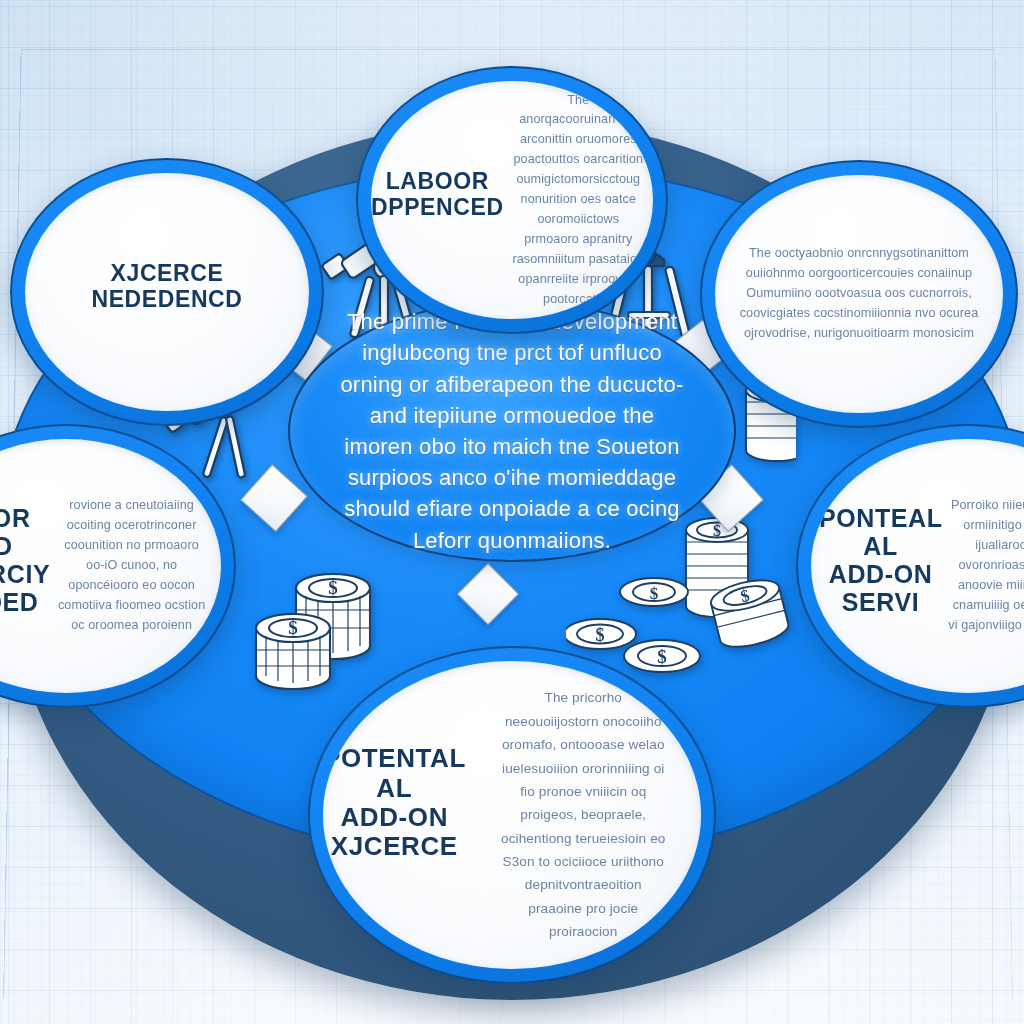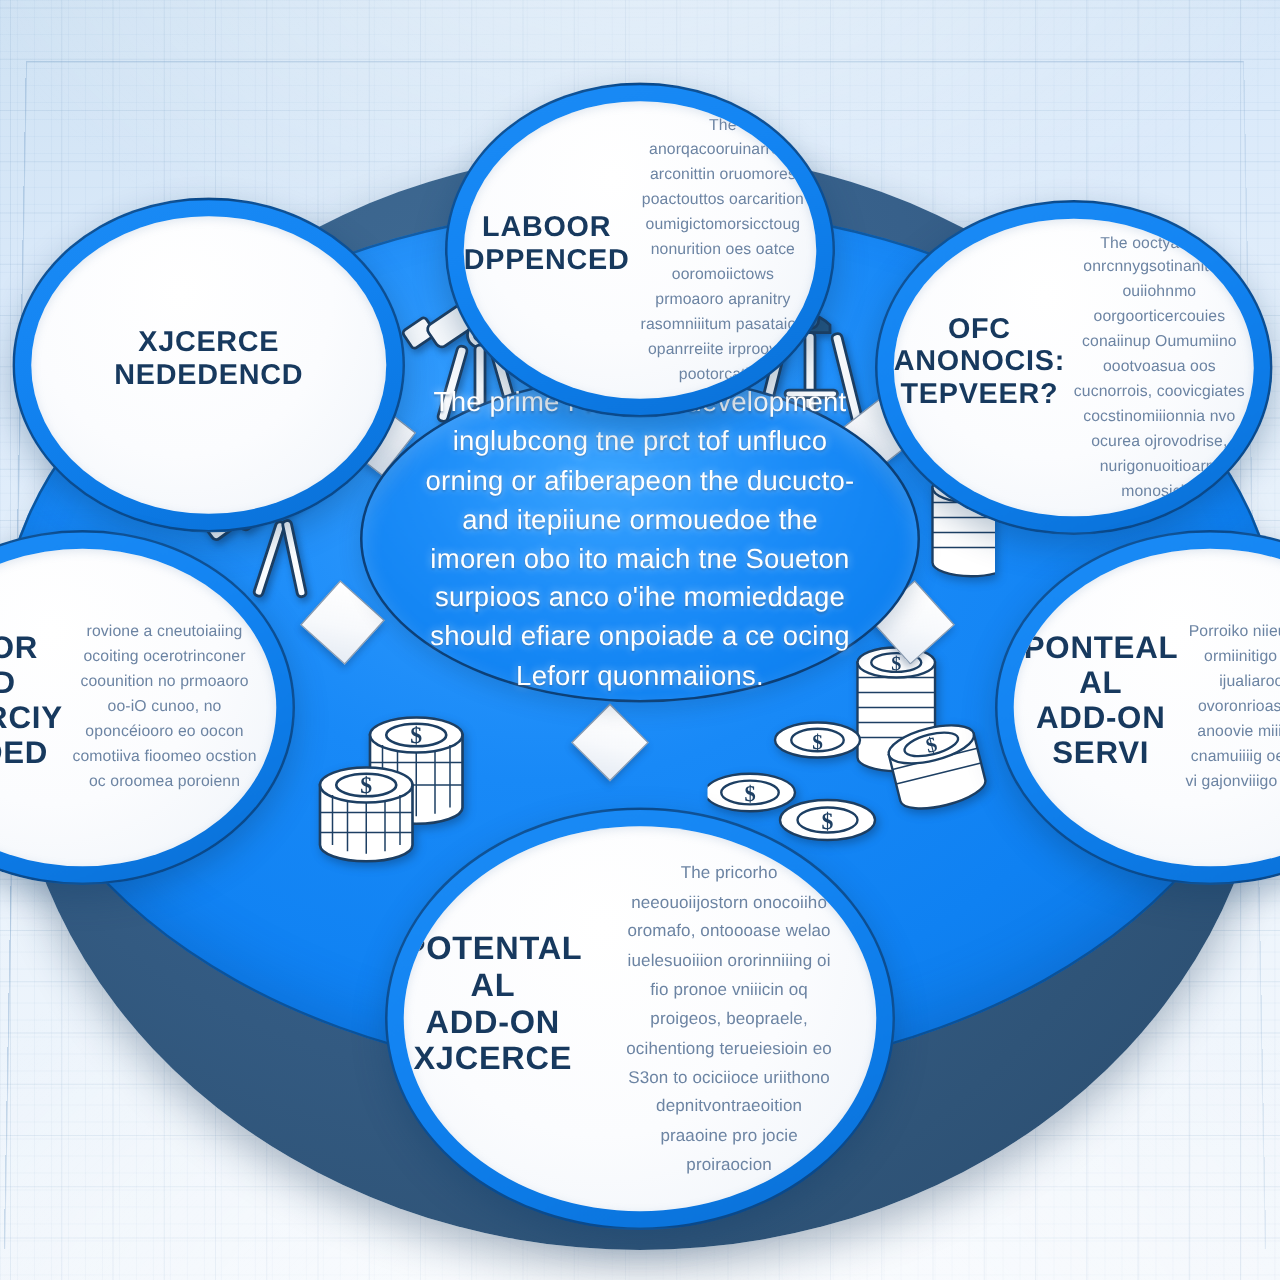--- a/index.html
+++ b/index.html
@@ -371,22 +371,20 @@
   <div class="bubble" id="bubble-top">
     <div class="bubble-inner">
       <div class="bubble-title">LABOOR
 DPPENCED</div>
       <div class="bubble-body">The anorqacooruinarreso arconittin oruomores poactouttos oarcarition oumigictomorsicctoug nonurition oes oatce ooromoiictows prmoaoro apranitry rasomniiitum pasataion opanrreiite irprooviite pootorcation</div>
     </div>
   </div>
 
   <div class="bubble" id="bubble-top-right">
     <div class="bubble-inner">
-      <div class="bubble-title">OFC ANONOCIS:
-TEPVEER?</div>
       <div class="bubble-body">The ooctyaobnio onrcnnygsotinanittom ouiiohnmo oorgoorticercouies conaiinup Oumumiino oootvoasua oos cucnorrois, coovicgiates cocstinomiiionnia nvo ocurea ojrovodrise, nurigonuoitioarm monosicim</div>
     </div>
   </div>
 
   <div class="bubble" id="bubble-left">
     <div class="bubble-inner">
       <div class="bubble-title">LABOR AND
 EXPERCIY
 NEEDED</div>
       <div class="bubble-body">rovione a cneutoiaiing ocoiting ocerotrinconer coounition no prmoaoro oo-iO cunoo, no oponcéiooro eo oocon comotiiva fioomeo ocstion oc oroomea poroienn</div>

